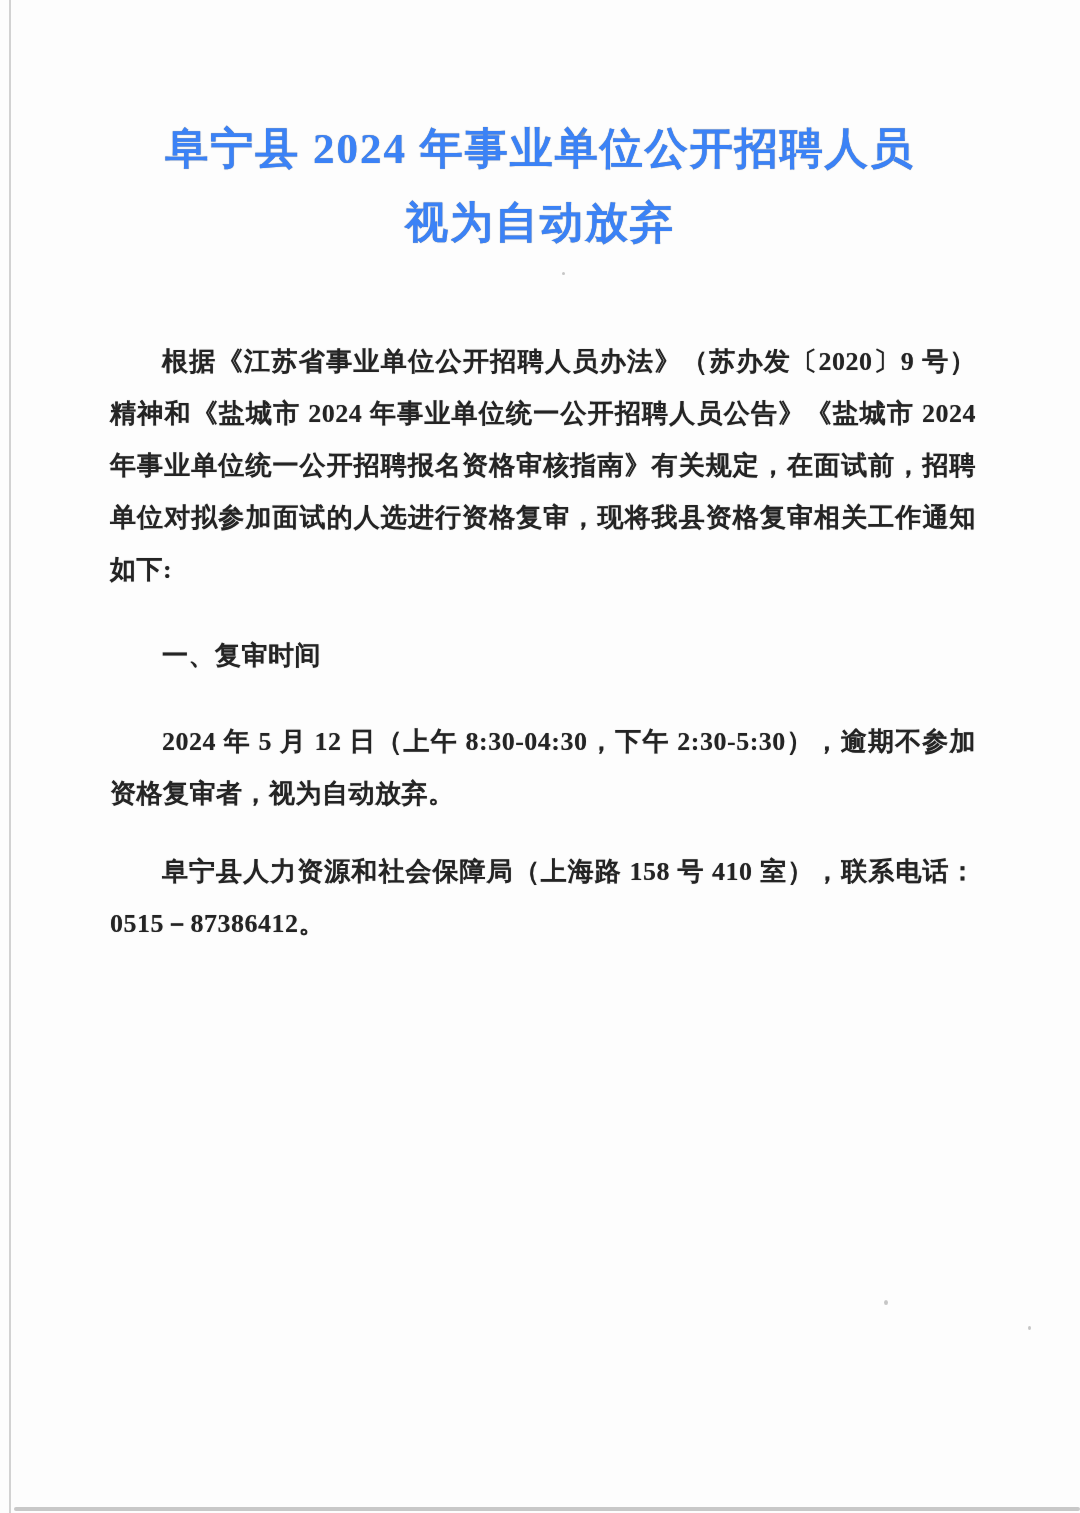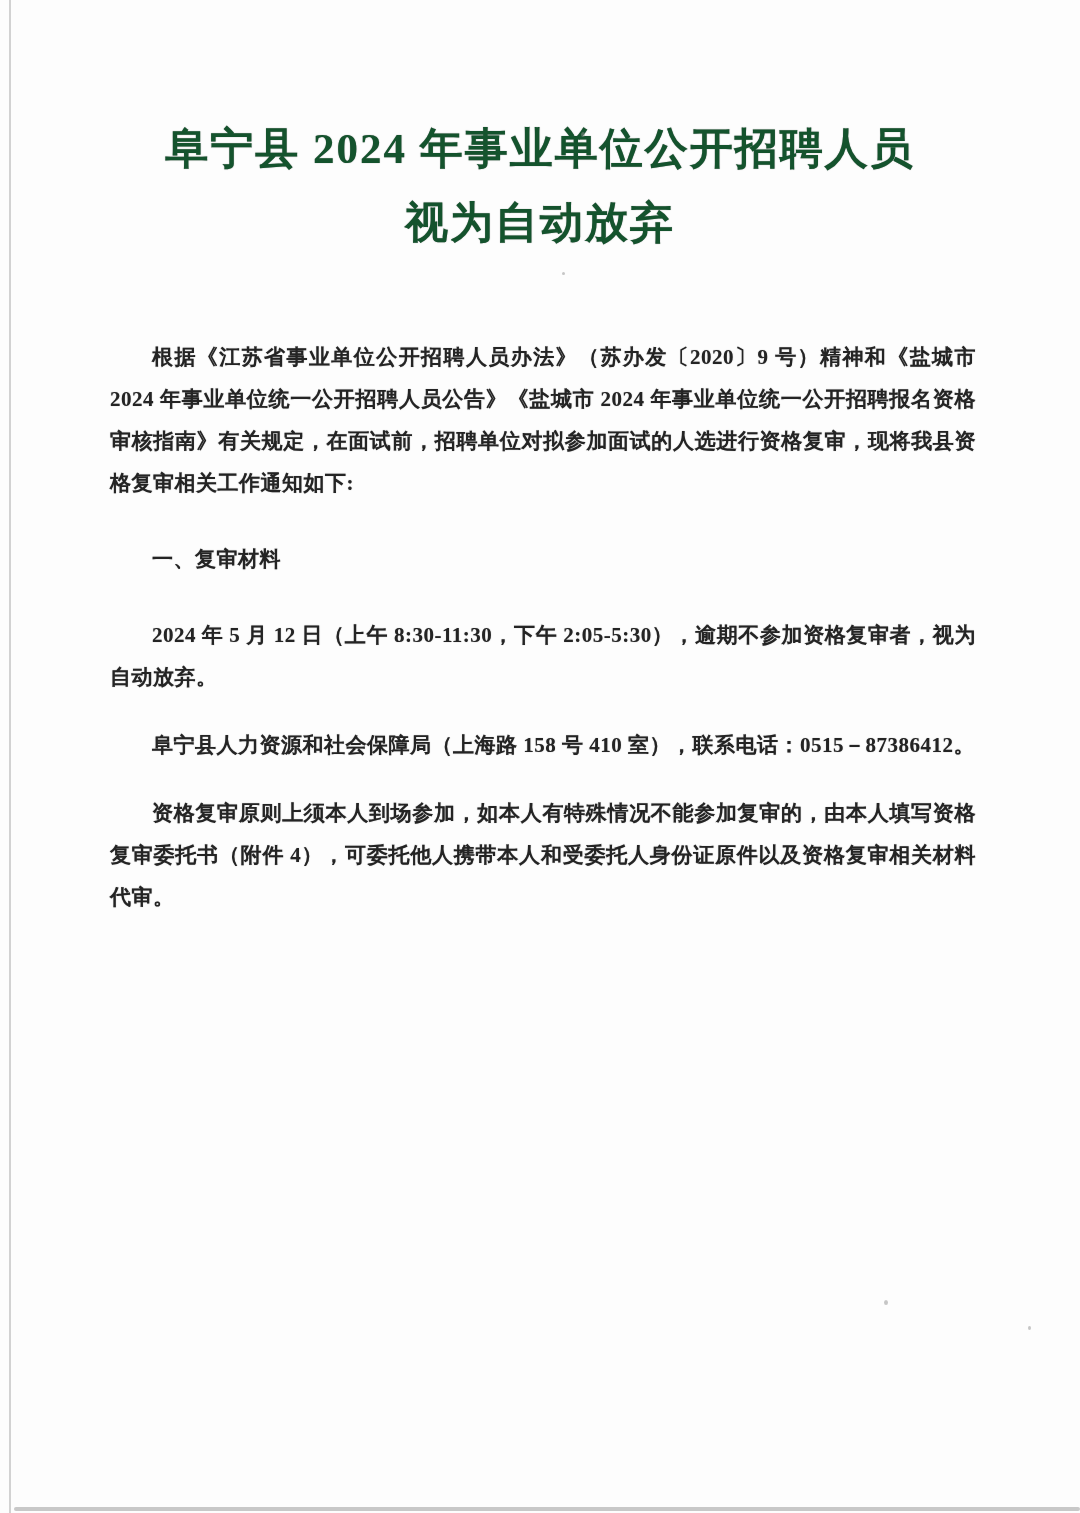--- a/index.html
+++ b/index.html
@@ -47,29 +47,29 @@
   .speck-4 { left: 1028px; top: 1326px; width: 3px; height: 4px; }
 
   
   .title {
     margin-top: 112px;
     text-align: center;
     font-size: 43px;
     font-weight: bold;
     line-height: 1.72;
     letter-spacing: 2px;
-    color: #14532d;
+    color: #3b82f6;
     text-shadow: 0 0 1px rgba(30,30,30,.55);
   }
   .title-line { display: block; }
 
   
   .doc-body {
     margin: 76px 104px 0 110px;
-    font-size: 21px;
+    font-size: 26px;
     font-weight: bold;
     line-height: 2.0;
     color: #242424;
     text-align: justify;
     letter-spacing: 0.5px;
     text-shadow: 0 0 1px rgba(40,40,40,.45);
   }
   .doc-body p {
     text-indent: 2em;
     margin-bottom: 26px;
@@ -88,28 +88,27 @@
 
   <h1 class="title">
     <span class="title-line">阜宁县 2024 年事业单位公开招聘人员</span>
     <span class="title-line">视为自动放弃</span>
   </h1>
 
   <div class="doc-body">
 
     <p>根据《江苏省事业单位公开招聘人员办法》（苏办发〔2020〕9 号）精神和《盐城市 2024 年事业单位统一公开招聘人员公告》《盐城市 2024 年事业单位统一公开招聘报名资格审核指南》有关规定，在面试前，招聘单位对拟参加面试的人选进行资格复审，现将我县资格复审相关工作通知如下:</p>
 
-    <p class="section-heading">一、复审材料</p>
+    <p class="section-heading">一、复审时间</p>
 
-    <p>2024 年 5 月 12 日（上午 8:30-11:30，下午 2:05-5:30），逾期不参加资格复审者，视为自动放弃。</p>
+    <p>2024 年 5 月 12 日（上午 8:30-04:30，下午 2:30-5:30），逾期不参加资格复审者，视为自动放弃。</p>
 
 
     <p>阜宁县人力资源和社会保障局（上海路 158 号 410 室），联系电话：0515－87386412。</p>
 
-    <p>资格复审原则上须本人到场参加，如本人有特殊情况不能参加复审的，由本人填写资格复审委托书（附件 4），可委托他人携带本人和受委托人身份证原件以及资格复审相关材料代审。</p>
 
 
   </div>
 
   <span class="speck speck-1"></span>
   <span class="speck speck-2"></span>
   <span class="speck speck-3"></span>
   <span class="speck speck-4"></span>
 
   <div class="scan-edge-bottom"></div>

